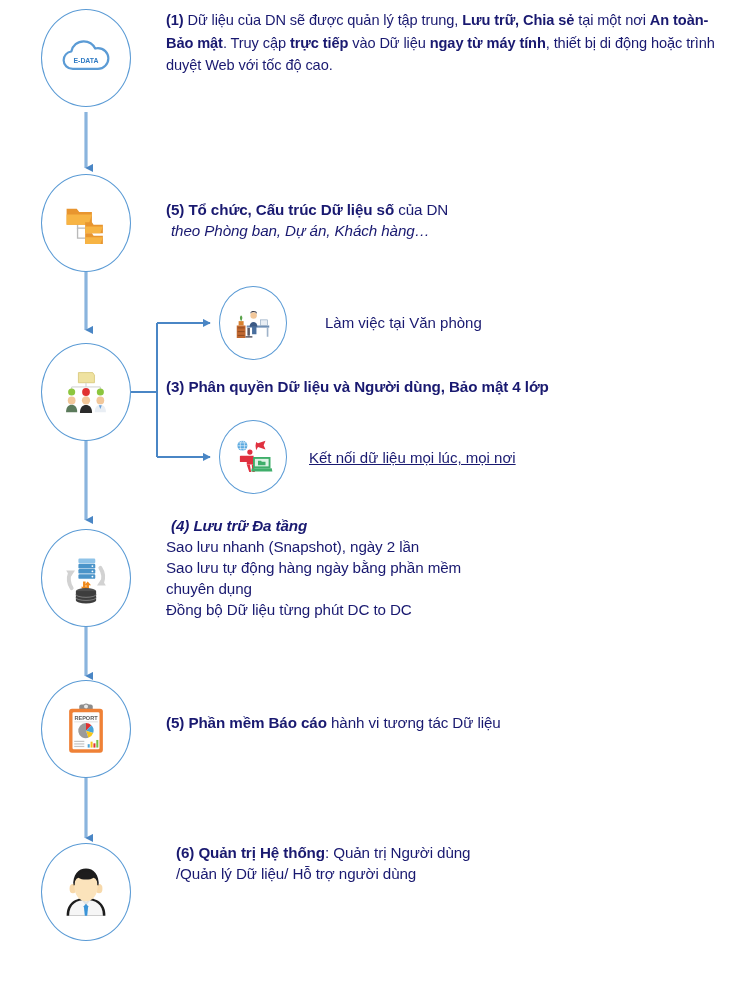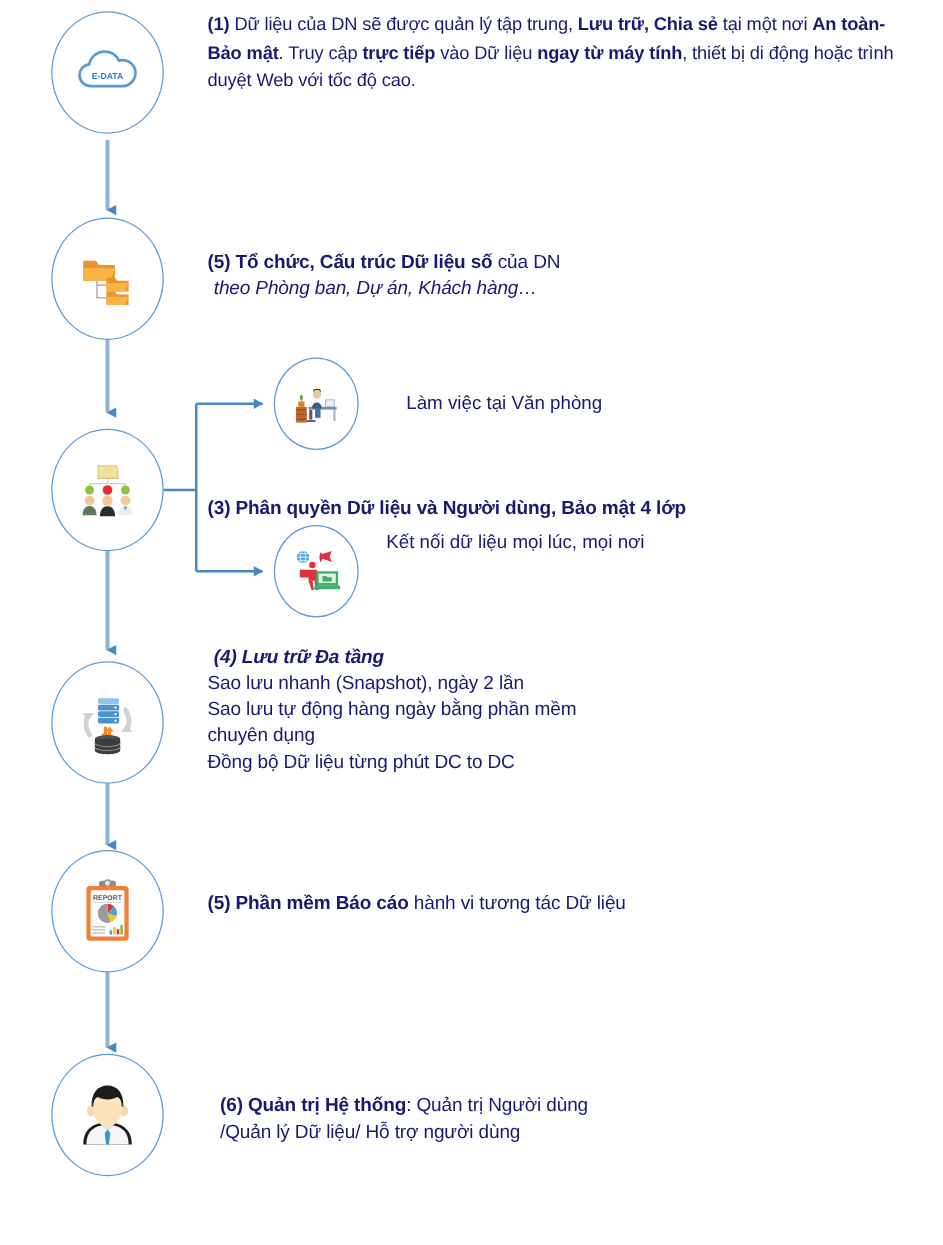--- a/index.html
+++ b/index.html
@@ -175,21 +175,21 @@
         <circle cx="32" cy="42" r="4.9" fill="#f2c79a"></circle>
         <path d="M24.8,57 C24.8,50.2 28.1,47.5 32,47.5 C35.9,47.5 39.2,50.2 39.2,57 Z" fill="#2b2b2b"></path>
       </g>
       <g>
         <circle cx="49" cy="42" r="4.6" fill="#f2c79a"></circle>
         <path d="M42.4,56 C42.4,49.6 45.4,47.2 49,47.2 C52.6,47.2 55.6,49.6 55.6,56 Z" fill="#e9eef4"></path>
         <path d="M47.3,47.6 L49,52 L50.7,47.6 Z" fill="#6aa0d8"></path>
       </g>
     </svg>
   </div>
-  <div class="text-block heading" style="left:166px; top:376px; width:570px;margin-top:20px;"><b>(3) Phân quyền Dữ liệu và Người dùng, Bảo mật 4 lớp</b></div>
+  <div class="text-block heading" style="left:166px; top:376px; width:570px;"><b>(3) Phân quyền Dữ liệu và Người dùng, Bảo mật 4 lớp</b></div>
 
   <div class="node sub" style="top:286px;">
     <svg class="node-icon" viewBox="0 0 64 64">
 
       <rect x="22" y="36" width="36" height="3.4" fill="#6f8fb5"></rect>
       <rect x="24" y="39" width="2.6" height="15" fill="#9fb3c9"></rect>
       <rect x="54" y="39" width="2.6" height="15" fill="#9fb3c9"></rect>
 
       <rect x="44" y="27" width="11" height="9" fill="#e9eef4" stroke="#8aa3bd" stroke-width="1"></rect>
 
@@ -233,21 +233,21 @@
       <path d="M33,44 L35,56 L31,56 L30,44 Z" fill="#e0303f"></path>
       <rect x="11" y="30" width="12" height="10" rx="1" fill="#e0303f"></rect>
 
       <path d="M32,32 L60,32 L60,50 L32,50 Z" fill="#3fae6a"></path>
       <rect x="35" y="35" width="22" height="12" fill="#dff3e6"></rect>
       <path d="M30,50 L62,50 L63,55 L29,55 Z" fill="#3fae6a"></path>
 
       <path d="M40,38 L45,38 L46,39.6 L52,39.6 L52,45 L40,45 Z" fill="#3fae6a"></path>
     </svg>
   </div>
-  <div class="sub-label" style="left:309px; top:424px;">Kết nối dữ liệu mọi lúc, mọi nơi</div>
+  <div class="sub-label" style="left:309px; top:448px;text-decoration:underline;">Kết nối dữ liệu mọi lúc, mọi nơi</div>
 
   <div class="node main" style="top:529px;">
     <svg class="node-icon" viewBox="0 0 64 64">
 
       <g fill="none" stroke="#d2d2d2" stroke-width="4.6" stroke-linecap="round">
         <path d="M13,26 A20,20 0 0 0 15,44"></path>
         <path d="M51,38 A20,20 0 0 0 49,20"></path>
       </g>
       <path d="M8.5,23 L19,23 L13.6,31 Z" fill="#d2d2d2"></path>
       <path d="M55.5,41 L45,41 L50.4,33 Z" fill="#d2d2d2"></path>
@@ -331,15 +331,15 @@
       <ellipse cx="47.5" cy="28" rx="4" ry="5.4" fill="#f7d9ab"></ellipse>
 
       <path d="M18,24 C18,12.5 24.5,7 32,7 C39.5,7 46,12.5 46,24 C46,35 40,43 32,43 C24,43 18,35 18,24 Z" fill="#fbe3bb"></path>
 
       <path d="M17,25 C16,11 23,4 32,4 C41,4 48,11 47,25 C46.4,20 44,16 41,15
                C37,18 27,18 23,15 C20,16 17.6,20 17,25 Z" fill="#1d1d1d"></path>
 
       <path d="M18,24 C18,12.5 24.5,7 32,7 C39.5,7 46,12.5 46,24" fill="none" stroke="#1d1d1d" stroke-width="1.2"></path>
     </svg>
   </div>
-  <div class="text-block" style="left:176px; top:874px; width:570px;"><b>(6) Quản trị Hệ thống</b>: Quản trị Người dùng<br>/Quản lý Dữ liệu/ Hỗ trợ người dùng</div>
+  <div class="text-block" style="left:176px; top:842px; width:570px;"><b>(6) Quản trị Hệ thống</b>: Quản trị Người dùng<br>/Quản lý Dữ liệu/ Hỗ trợ người dùng</div>
 
 </div>
 
 </body></html>

